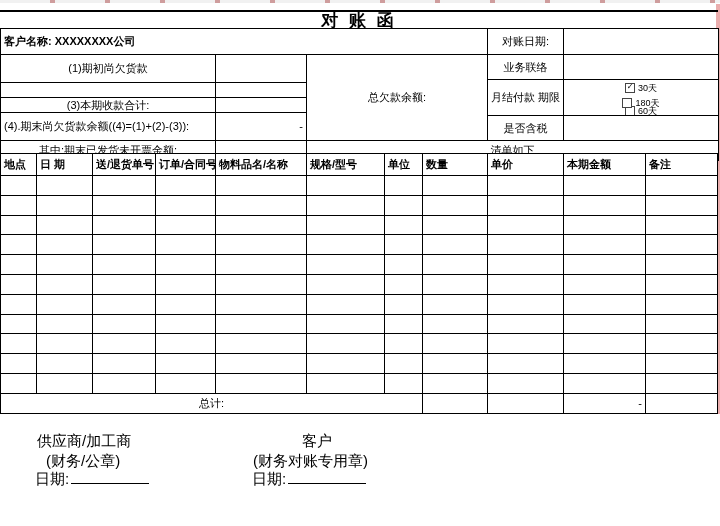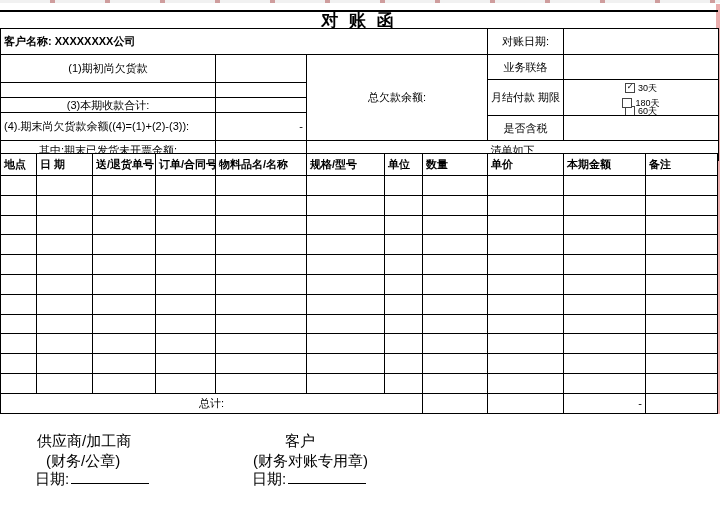--- a/index.html
+++ b/index.html
@@ -313,19 +313,19 @@
         <td></td>
       </tr>
     </tbody>
   </table>
 
   <div class="abs" style="left:37px; top:432px;">供应商/加工商</div>
   <div class="abs" style="left:46px; top:452px;">(财务/公章)</div>
   <div class="abs" style="left:35px; top:470px;">
     <span>日期:</span><span class="date-line"></span>
   </div>
-  <div class="abs" style="left:285px; top:432px;">客户</div>
+  <div class="abs" style="left:302px; top:432px;">客户</div>
   <div class="abs" style="left:253px; top:452px;">(财务对账专用章)</div>
   <div class="abs" style="left:252px; top:470px;">
     <span>日期:</span><span class="date-line"></span>
   </div>
 
 </div>
 
 </body></html>

